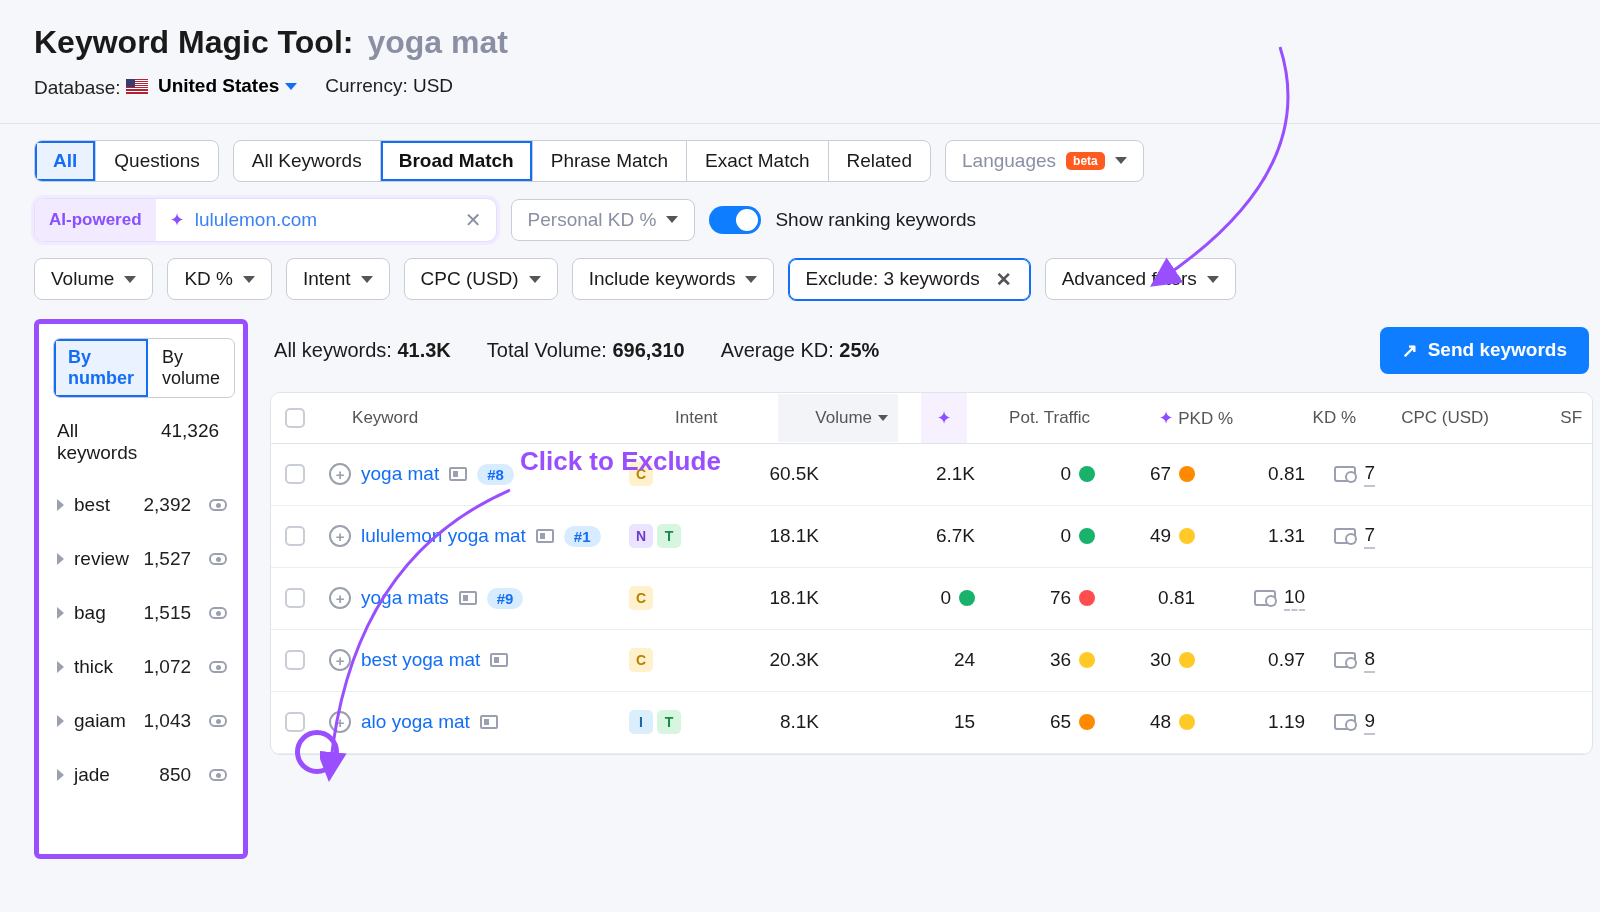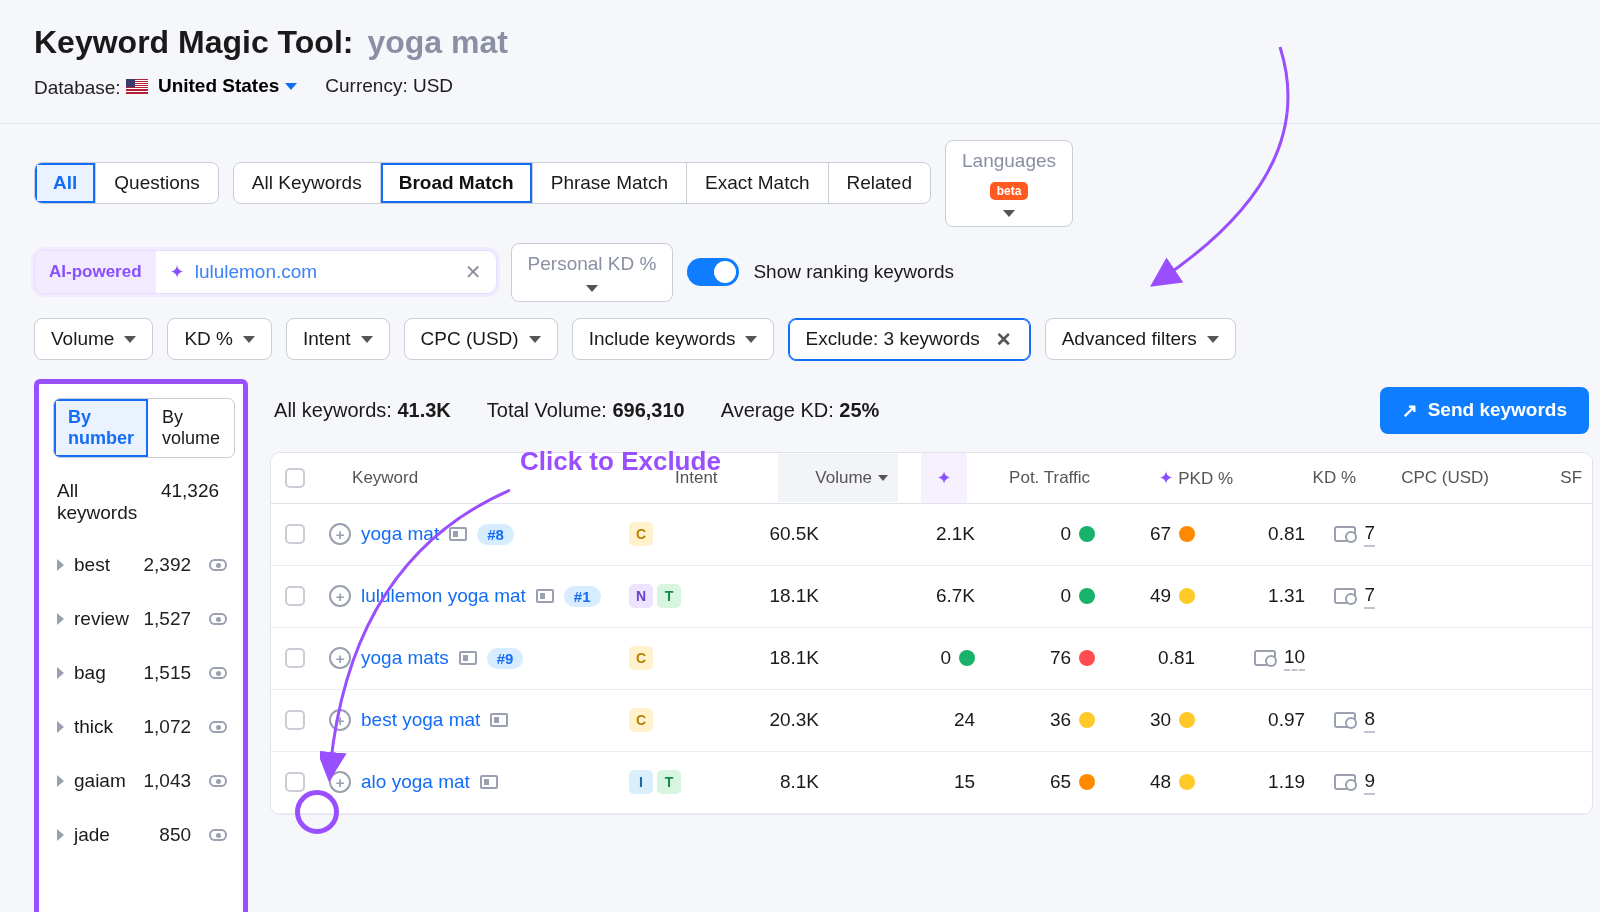--- a/index.html
+++ b/index.html
@@ -20,21 +20,21 @@
 
 .divider { border-top: 1px solid #e0e3ea; margin-top: 14px; }
 
 
 .filterbar { padding: 16px 34px 6px; display: flex; flex-wrap: wrap; gap: 14px; align-items: center; row-gap: 16px; }
 .seggroup { display: inline-flex; border: 1px solid #c9cdd6; border-radius: 8px; overflow: hidden; background: #fff; }
 .seg { padding: 9px 18px; font-size: 19px; cursor: pointer; border-right: 1px solid #c9cdd6; }
 .seg:last-child { border-right: none; }
 .seg.active { background: #eaf2ff; color: #146ef5; font-weight: 600; box-shadow: inset 0 0 0 2px #146ef5; }
 .seg.bm-active { background: #fff; box-shadow: inset 0 0 0 2px #146ef5; color: #111; font-weight: 600; }
-.dropdown { display: inline-flex; align-items: center; gap: 10px; padding: 9px 16px; border: 1px solid #c9cdd6; border-radius: 8px; background: #fff; cursor: pointer; color: #8a8fa3; font-size: 19px; flex-direction: column; }
+.dropdown { display: inline-flex; align-items: center; gap: 10px; padding: 9px 16px; border: 1px solid #c9cdd6; border-radius: 8px; background: #fff; cursor: pointer; color: #8a8fa3; font-size: 19px; }
 .beta { background: #ff5a1f; color: #fff; font-size: 12px; font-weight: 700; padding: 2px 7px; border-radius: 5px; }
 .row2 { width: 100%; display: flex; align-items: center; gap: 14px; }
 .ai-pill { background: #f2ebff; color: #8a4fff; border-radius: 8px 0 0 8px; padding: 11px 14px; font-size: 17px; font-weight: 600; }
 .ai-wrap { display: inline-flex; border: 1px solid #e5dcff; border-radius: 10px; overflow: hidden; background: #fff; box-shadow: 0 0 0 3px #f2ebff; }
 .ai-input { display: inline-flex; align-items: center; gap: 10px; padding: 0 14px; min-width: 340px; }
 .ai-input .sparkle { color: #8a4fff; }
 .ai-text { font-size: 19px; color: #3b82f6; }
 .clear-x { color: #8a8fa3; cursor: pointer; margin-left: auto; font-size: 20px; }
 .toggle { width: 52px; height: 28px; background: #0e7dff; border-radius: 14px; position: relative; cursor: pointer; }
 .toggle::after { content: ""; position: absolute; right: 3px; top: 3px; width: 22px; height: 22px; background: #fff; border-radius: 50%; }

